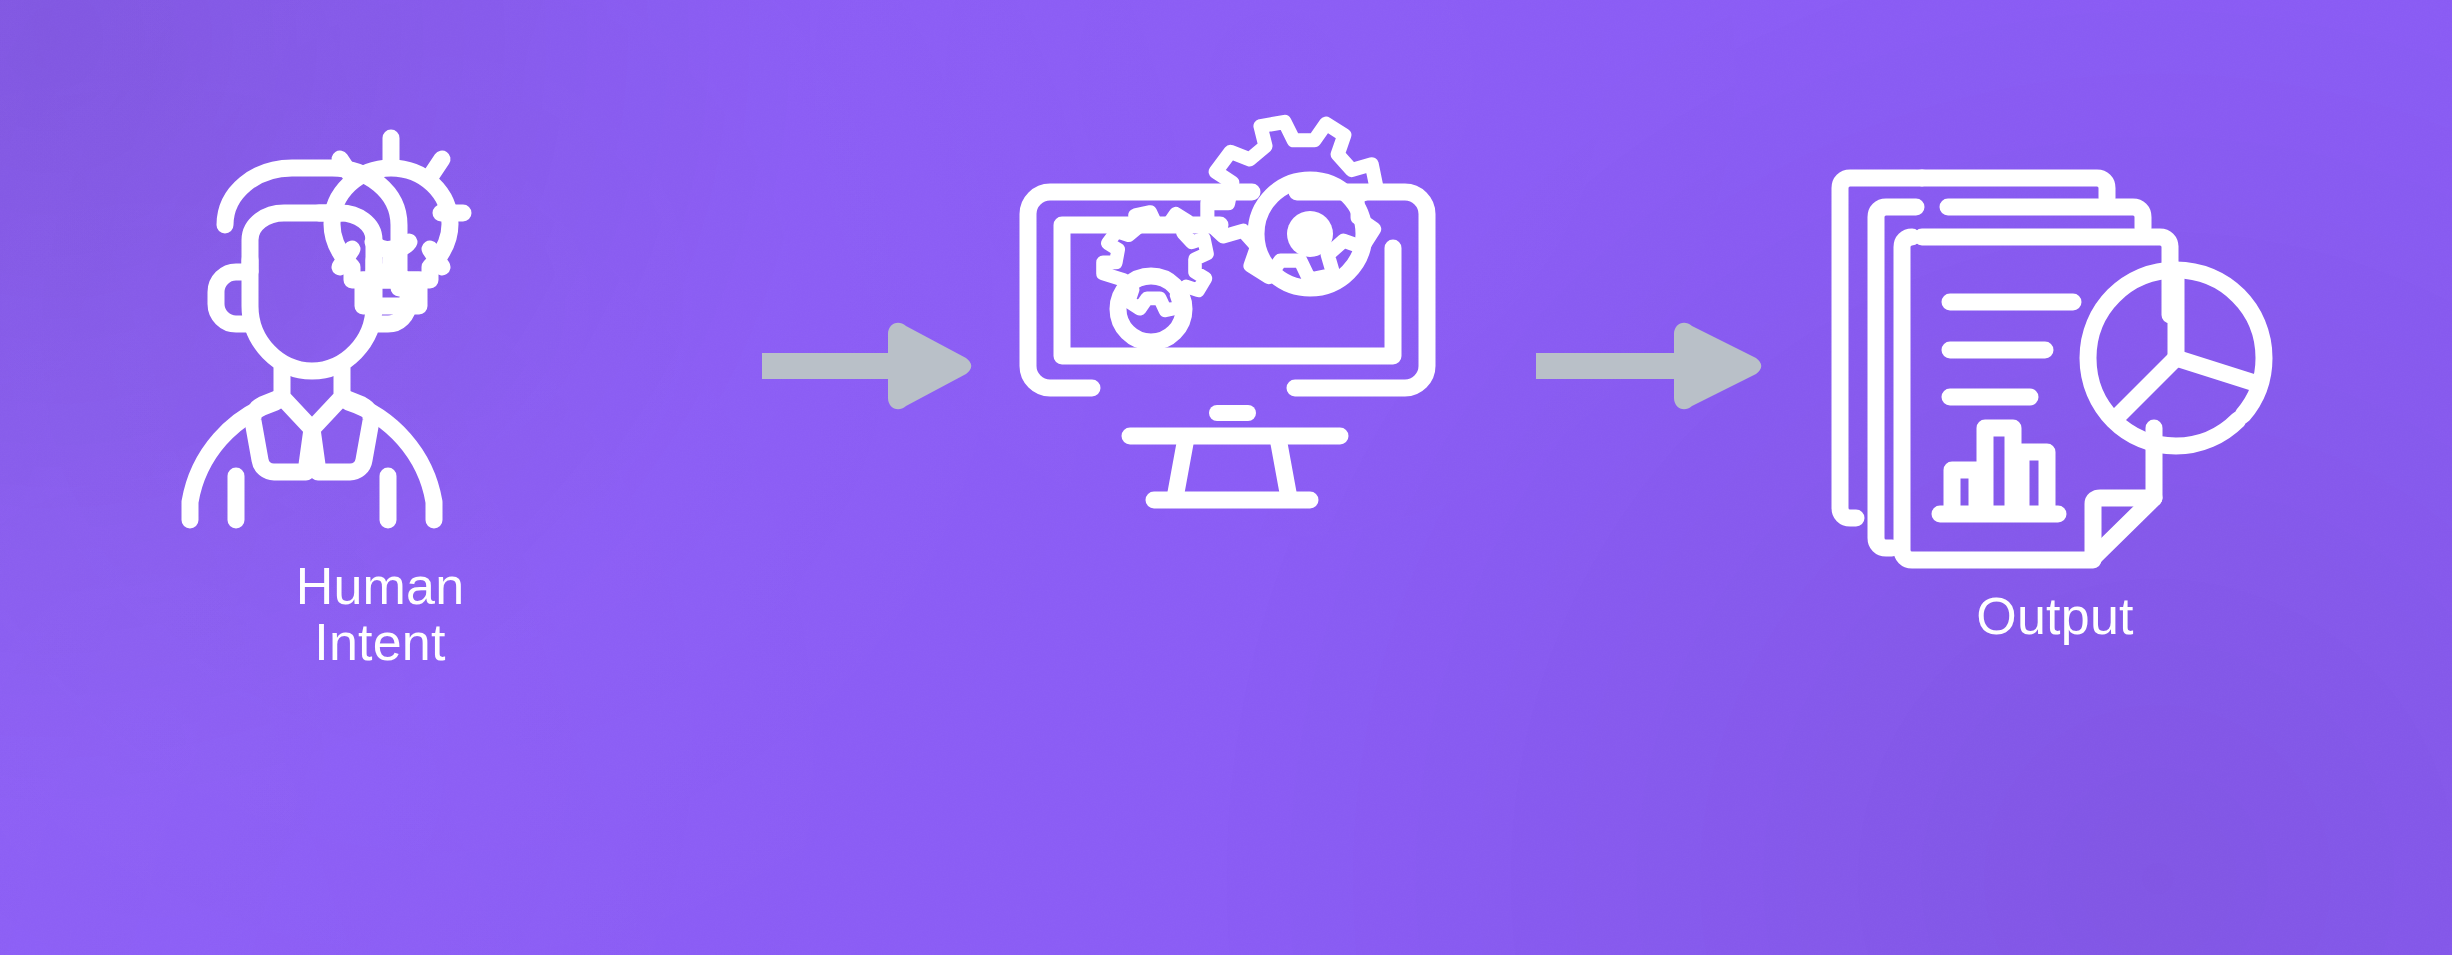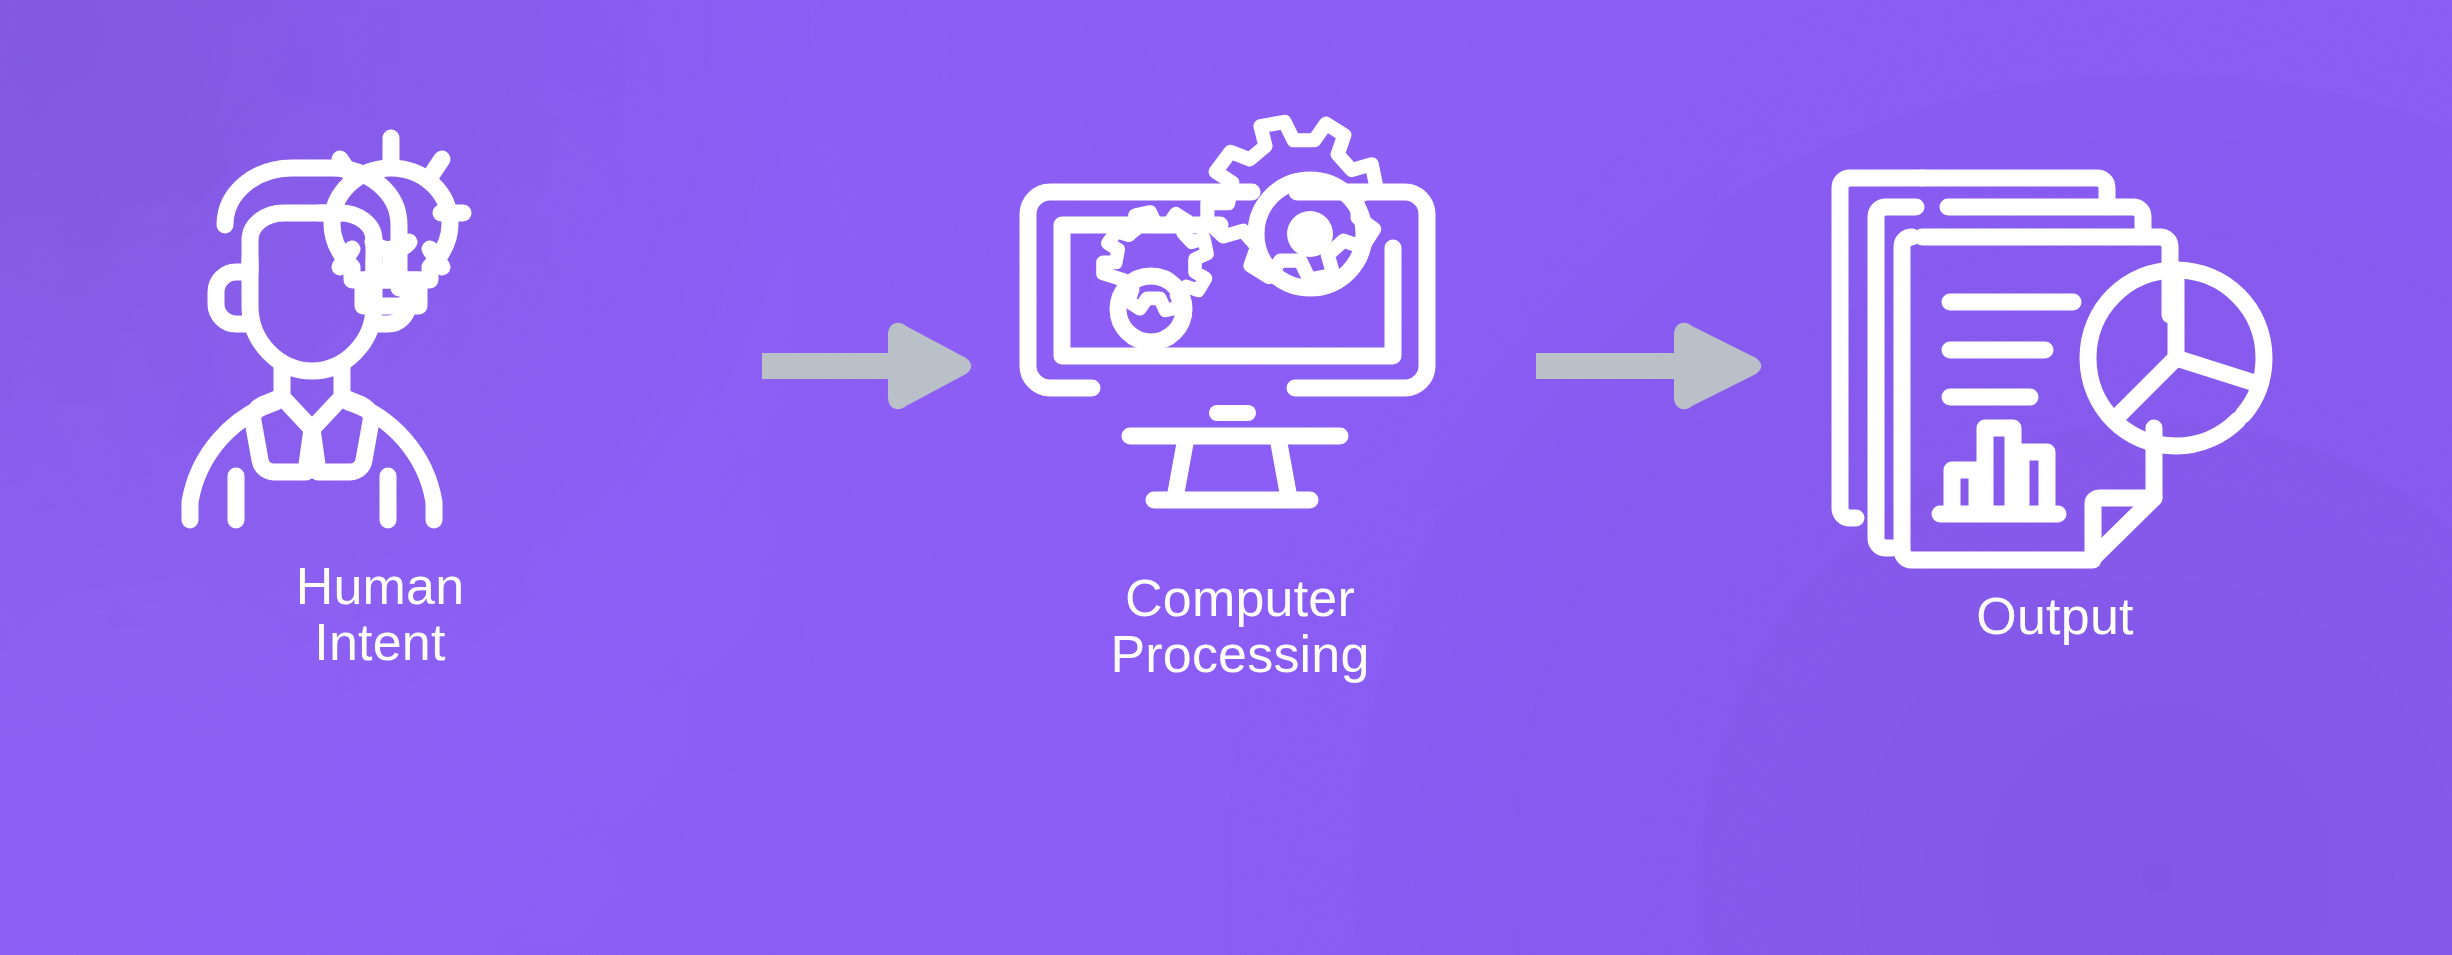--- a/index.html
+++ b/index.html
@@ -178,22 +178,20 @@
                    L 137 94 L 152 99 L 164 89 L 160 74 L 179 70 L 186 85
                    L 202 85 L 211 72 L 225 81 L 220 96 L 231 108 L 246 103
                    L 250 122 L 235 129 L 235 145 L 248 153 L 239 168
                    L 224 163 L 212 174 L 217 189 L 198 193 L 191 178
                    L 175 178 L 166 191 L 152 182 L 157 167 L 146 155 Z" transform="translate(-13,36) scale(0.80)"></path>
           <circle cx="131" cy="189" r="33"></circle>
         </g>
       </svg>
     </div>
 
-    <div class="stage-label" style="margin-top: 30px; color: rgb(255, 255, 255);">Computer
-Processing</div>
   </div>
 
   <div class="arrow-block" style="left:1536px; top:322px;">
     <svg width="230" height="88" viewBox="0 0 230 88">
       <path fill="#b9c0c8" d="M0 31 L 138 31 L 138 12 C 138 2 148 -3 156 4 L 220 36
                C 227 41 227 47 220 52 L 156 84 C 148 91 138 86 138 76
                L 138 57 L 0 57 Z"></path>
     </svg>
   </div>
 

